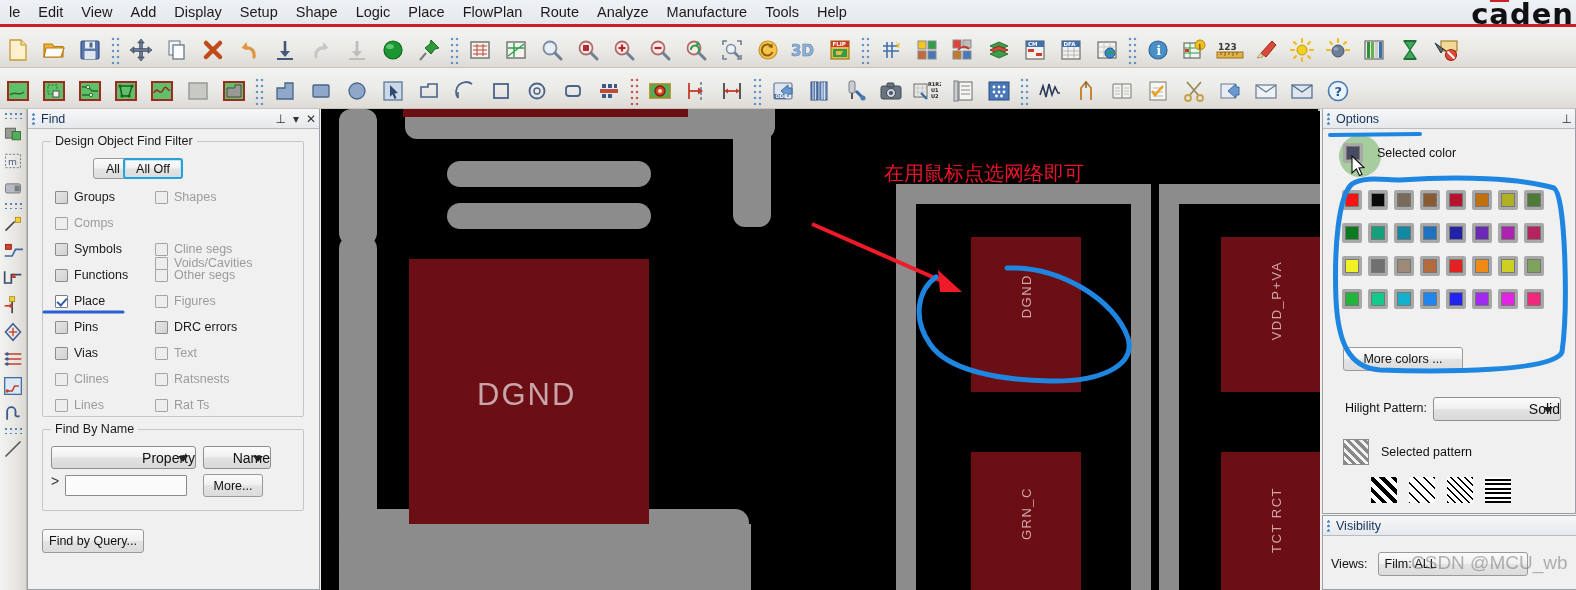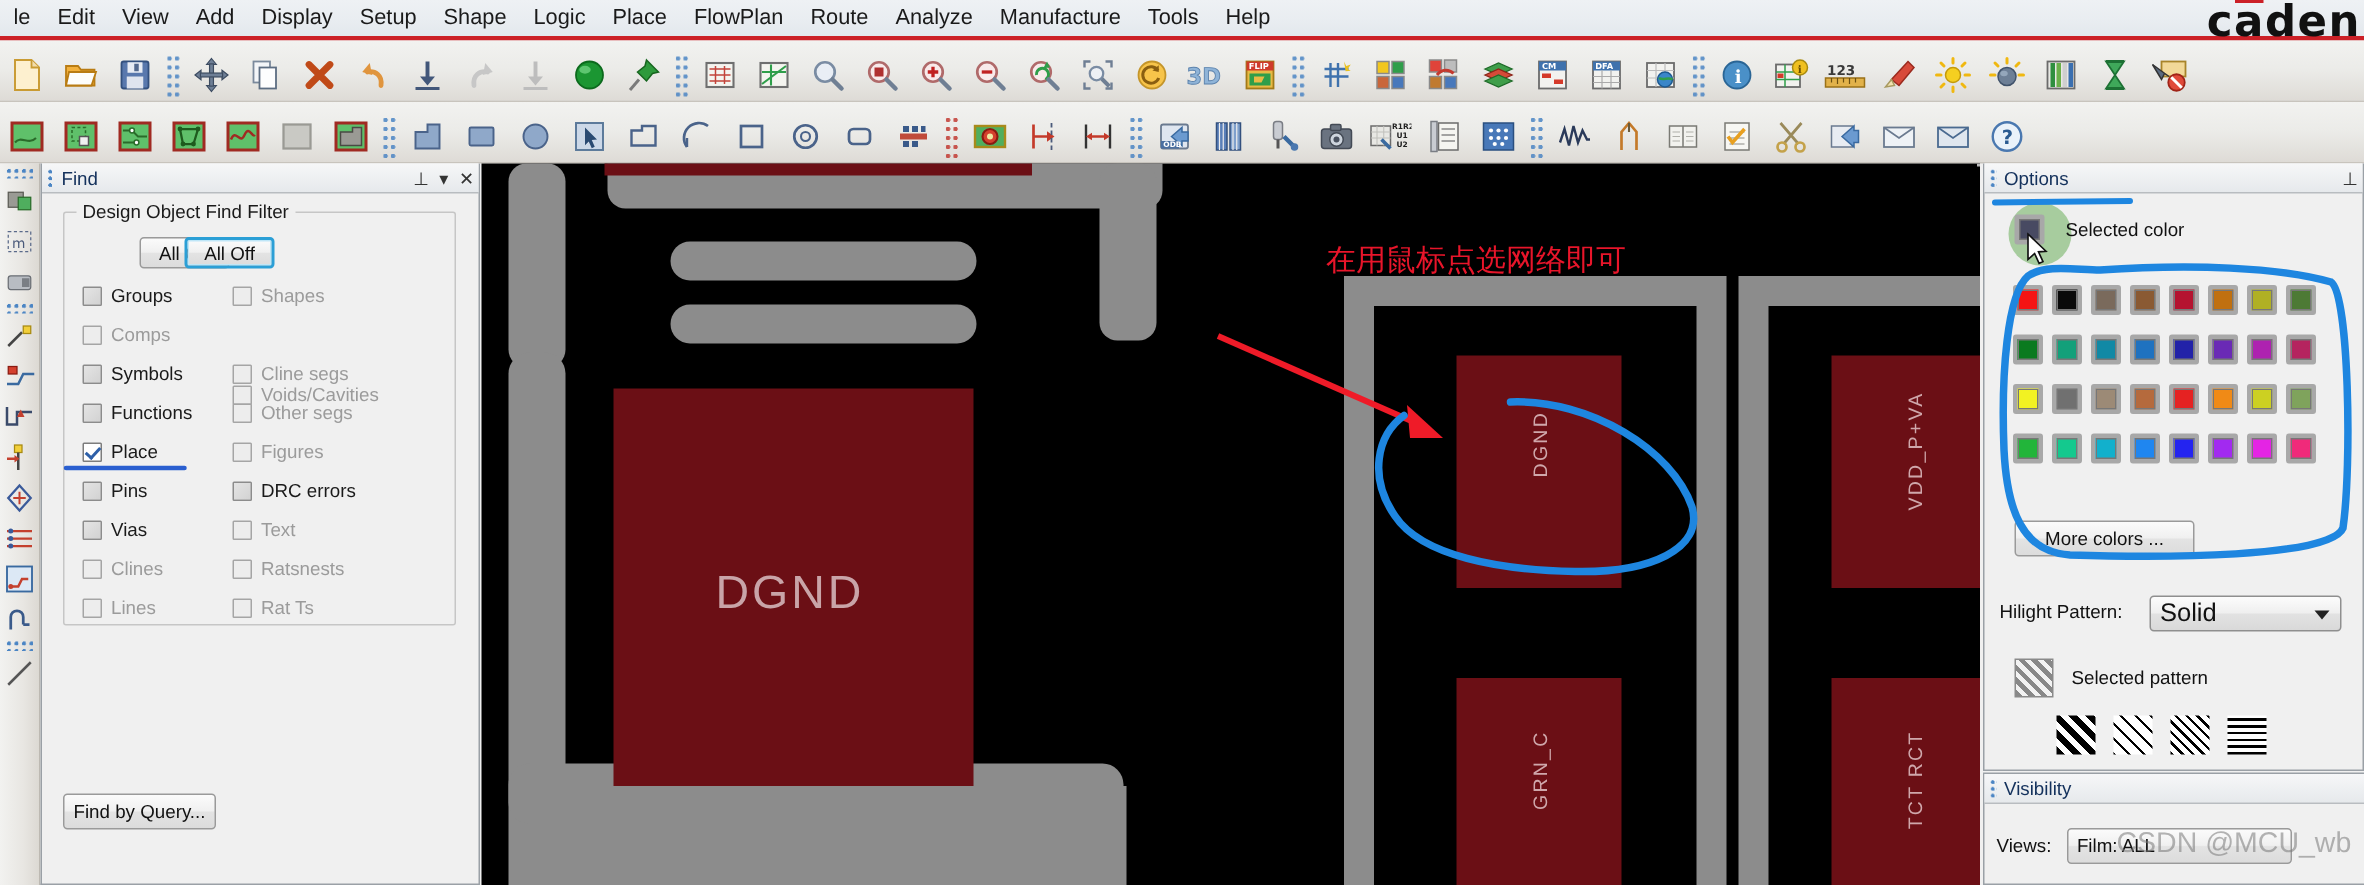--- a/index.html
+++ b/index.html
@@ -121,22 +121,22 @@
   .cb.checked::after {
     content: ""; position: absolute; left: 3px; top: 0px; width: 4px; height: 8px;
     border: solid #2d5fa8; border-width: 0 2px 2px 0; transform: rotate(42deg);
   }
   .cb-label { color: #1a1a1a; }
   .cb-label.dim { color: #9b9b9b; }
 
   .sel {
     background: linear-gradient(to bottom, #fcfcfc 0%, #efefef 48%, #e2e2e2 52%, #d9d9d9 100%);
     border: 1px solid #8f8f8f; border-radius: 3px;
-    font-size: 17px; color: #111;
-    display: flex; align-items: center; padding-left: 6px; position: relative;
+    font-size: 14px; color: #111;
+    display: flex; align-items: center; padding-left: 18px; position: relative; justify-content: flex-end;
   }
   .sel::after {
     content: ""; position: absolute; right: 7px; top: 50%; margin-top: -2px;
     border-left: 5px solid transparent; border-right: 5px solid transparent;
     border-top: 6px solid #222;
   }
   .txtin {
     background: #fbfbfb; border: 1px solid #8b8b8b; border-radius: 1px;
     font-size: 12.5px; color: #111; padding: 0 4px;
   }
@@ -962,20 +962,32 @@
       <div class="cbrow" style="left:112px; top:230px;">
         <span class="cb dim"></span>
         <span class="cb-label dim">Ratsnests</span>
       </div>
       <div class="cbrow" style="left:112px; top:256px;">
         <span class="cb dim"></span>
         <span class="cb-label dim">Rat Ts</span>
       </div>
     </div>
 
+    <div class="grp" style="left:14px; top:320px; width:262px; height:82px;">
+      <span class="grp-legend">Find By Name</span>
+      <div class="sel" style="position:absolute; left:8px; top:16px; width:145px; height:23px;">
+        <span>Property</span>
+      </div>
+      <div class="sel" style="position:absolute; left:160px; top:16px; width:68px; height:23px;">
+        <span>Name</span>
+      </div>
+      <span style="position:absolute; left:8px; top:43px; font-size:14px; color:#333;">&gt;</span>
+      <input class="txtin" style="position: absolute; left: 22px; top: 45px; width: 122px; height: 21px;" value="">
+      <div class="btn" style="position:absolute; left:160px; top:44px; width:60px; height:23px;">More...</div>
+    </div>
 
     <div class="btn" style="position:absolute; left:14px; top:420px; width:102px; height:24px;">Find by Query...</div>
   </div>
 
   <div id="canvas">
 
     <div class="pcb gray" style="left:84px; top:-10px; width:370px; height:40px; border-radius:0 0 12px 12px;"></div>
     <div class="pcb pad" style="left:82px; top:-10px; width:285px; height:18px;"></div>
     <div class="pcb gray" style="left:18px; top:0px; width:38px; height:136px; border-radius:12px;"></div>
     <div class="pcb gray" style="left:412px; top:0px; width:38px; height:118px; border-radius:12px;"></div>
@@ -1057,21 +1069,21 @@
       <span class="swatch" style="background:#1f86f0"></span>
       <span class="swatch" style="background:#2424f0"></span>
       <span class="swatch" style="background:#a22af0"></span>
       <span class="swatch" style="background:#e424e4"></span>
       <span class="swatch" style="background:#f02a7a"></span>
     </div>
 
     <div class="btn" style="position:absolute; left:20px; top:238px; width:120px; height:24px;">More colors ...</div>
 
     <div style="position:absolute; left:10px; top:292px; display:flex; align-items:center;">
-      <span style="font-size:12.5px; color:#111;">Hilight Pattern:</span>
+      <span style="font-size:12.5px; color:#111;margin-left:12px;">Hilight Pattern:</span>
     </div>
     <div class="sel" style="position:absolute; left:110px; top:288px; width:128px; height:24px;">
       <span>Solid</span>
     </div>
 
     <div style="position:absolute; left:20px; top:330px; display:flex; align-items:center;">
       <span class="pattern-sw" style="background:repeating-linear-gradient(45deg,#888 0 3px,#f2f2f2 3px 6px);"></span>
       <span style="margin-left:12px; font-size:12.5px; color:#111;">Selected pattern</span>
     </div>
 

